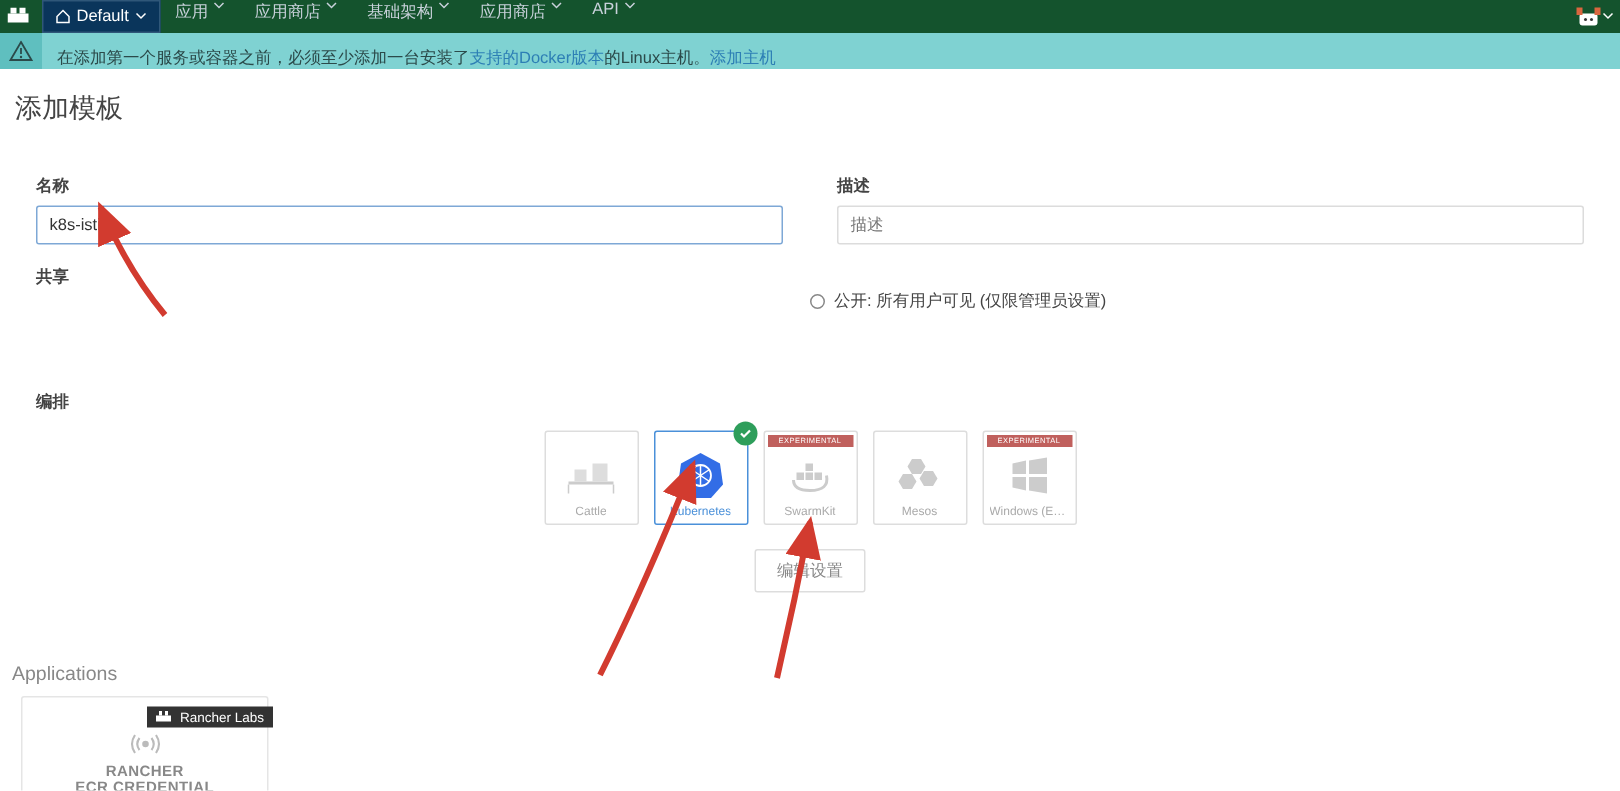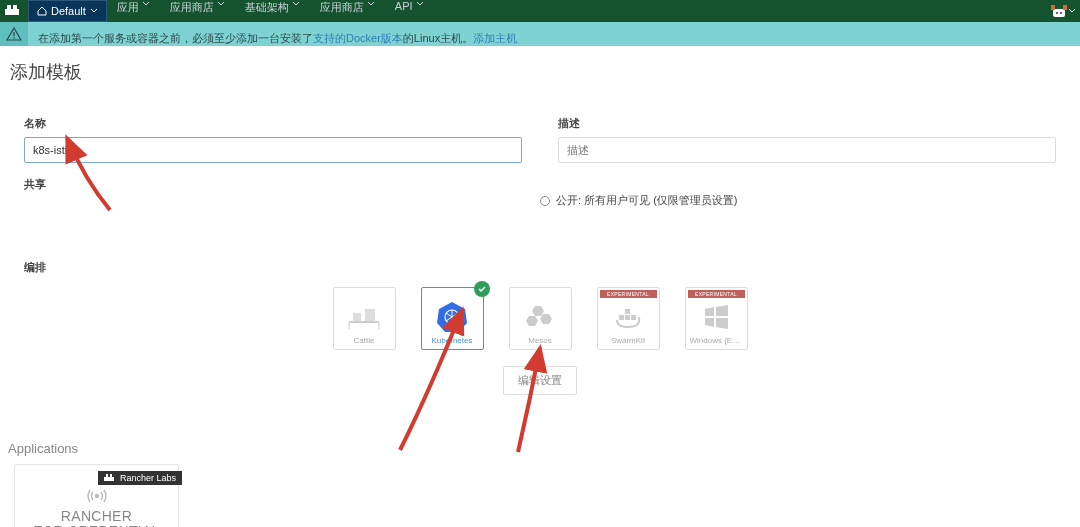--- a/index.html
+++ b/index.html
@@ -36,38 +36,38 @@
   .share-row { margin-top: 14px; display:flex; }
   .share-col { flex:1; }
   .radio-line { display:flex; align-items:center; gap:6px; font-size:11px; color:#444; }
   .radio-dot { width:10px; height:10px; border-radius:50%; border:1px solid #0a7ed3; display:inline-flex; align-items:center; justify-content:center; }
   .radio-dot.filled::after { content:""; width:6px; height:6px; border-radius:50%; background:#0a7ed3; }
   .radio-dot.empty { border-color:#888; }
 
   
   .orch-card { background:#fff; margin: 14px 2px 0 2px; padding: 14px 18px 24px 18px; position:relative; }
   .orch-title { font-size:11px; font-weight:700; color:#444; margin-bottom: 12px; }
-  .orch-grid { display:flex; gap:25px; justify-content:center; }
+  .orch-grid { display:flex; gap:10px; justify-content:center; }
   .orch-item { width:63px; height:63px; border:1px solid #ddd; border-radius:2px; display:flex; flex-direction:column; align-items:center; justify-content:flex-end; padding:4px; position:relative; cursor:pointer; }
   .orch-item.selected { border:1px solid #4a90d9; }
   .orch-item .label { font-size:8px; color:#aaa; margin-top:2px; white-space:nowrap; overflow:hidden; text-overflow:ellipsis; max-width:100%; }
   .orch-item.selected .label { color:#4a90d9; }
   .orch-icon { width:34px; height:34px; display:flex; align-items:center; justify-content:center; }
   .check-badge { position:absolute; top:-7px; right:-7px; width:16px; height:16px; border-radius:50%; background:#2e9e5b; display:flex; align-items:center; justify-content:center; }
   .exp-badge { position:absolute; top:2px; left:2px; right:2px; background:#c0605d; color:#fff; font-size:5px; text-align:center; padding:1px 0; letter-spacing:0.3px; }
 
   .edit-settings-row { display:flex; justify-content:center; margin-top:16px; }
   .edit-settings-btn { border:1px solid #ddd; background:#fff; color:#888; font-size:11px; padding:6px 14px; border-radius:2px; cursor:pointer; }
 
   
   .apps-header { font-size:13px; color:#888; margin: 22px 0 8px 4px; }
   .app-card { width:165px; border:1px solid #e5e5e5; border-radius:2px; margin-left:10px; background:#fff; position:relative; text-align:center; padding-bottom:4px; }
   .app-ribbon { position:absolute; top:6px; right:-4px; background:#333; color:#fff; font-size:9px; padding:2px 6px; display:flex; align-items:center; gap:4px; }
   .app-body { padding: 22px 10px 8px 10px; }
-  .app-logo-text { font-size:14px; font-weight:400; color:#888; line-height:1.1; text-align:center; letter-spacing:0.3px; }
+  .app-logo-text { font-size:10px; font-weight:700; color:#888; line-height:1.1; text-align:center; letter-spacing:0.3px; }
 
   
   .arrow { position:absolute; pointer-events:none; }
 
 </style>
 </head>
 <body>
 
 <div class="navbar">
   <div class="nav-logo">
@@ -213,49 +213,49 @@
               <polygon points="17,2 30,9 32,23 24,32 10,32 2,23 4,9" fill="#326de6"></polygon>
               <circle cx="17" cy="17" r="7" fill="none" stroke="#fff" stroke-width="1.2"></circle>
               <g stroke="#fff" stroke-width="1">
                 <line x1="17" y1="10" x2="17" y2="24"></line>
                 <line x1="11" y1="13" x2="23" y2="21"></line>
                 <line x1="23" y1="13" x2="11" y2="21"></line>
               </g>
             </svg>
         </div>
         <div class="label">Kubernetes</div>
-      </div>
-
-      <div class="orch-item">
-        <div class="orch-icon">
-          <svg width="30" height="30" viewBox="0 0 30 30">
-              <g fill="#ccc">
-                <polygon points="10,4 16,4 19,9 16,14 10,14 7,9"></polygon>
-                <polygon points="18,12 24,12 27,17 24,22 18,22 15,17"></polygon>
-                <polygon points="4,14 10,14 13,19 10,24 4,24 1,19"></polygon>
-              </g>
-            </svg>
-        </div>
-        <div class="label">Mesos</div>
       </div>
 
       <div class="orch-item">
         <div class="exp-badge">EXPERIMENTAL</div>
         <div class="orch-icon" style="margin-top:8px;">
           <svg width="30" height="24" viewBox="0 0 30 24">
               <g fill="#ccc">
                 <rect x="6" y="10" width="5" height="5"></rect>
                 <rect x="12" y="10" width="5" height="5"></rect>
                 <rect x="18" y="10" width="5" height="5"></rect>
                 <rect x="12" y="4" width="5" height="5"></rect>
                 <path d="M4 15 Q4 22 15 22 Q28 22 26 12" fill="none" stroke="#ccc" stroke-width="2"></path>
               </g>
             </svg>
         </div>
         <div class="label">SwarmKit</div>
+      </div>
+
+      <div class="orch-item">
+        <div class="orch-icon">
+          <svg width="30" height="30" viewBox="0 0 30 30">
+              <g fill="#ccc">
+                <polygon points="10,4 16,4 19,9 16,14 10,14 7,9"></polygon>
+                <polygon points="18,12 24,12 27,17 24,22 18,22 15,17"></polygon>
+                <polygon points="4,14 10,14 13,19 10,24 4,24 1,19"></polygon>
+              </g>
+            </svg>
+        </div>
+        <div class="label">Mesos</div>
       </div>
 
       <div class="orch-item">
         <div class="exp-badge">EXPERIMENTAL</div>
         <div class="orch-icon" style="margin-top:8px;">
           <svg width="28" height="28" viewBox="0 0 28 28">
               <g fill="#ccc">
                 <polygon points="3,6 12,4 12,13 3,13"></polygon>
                 <polygon points="14,4 26,2 26,13 14,13"></polygon>
                 <polygon points="3,15 12,15 12,24 3,22"></polygon>

